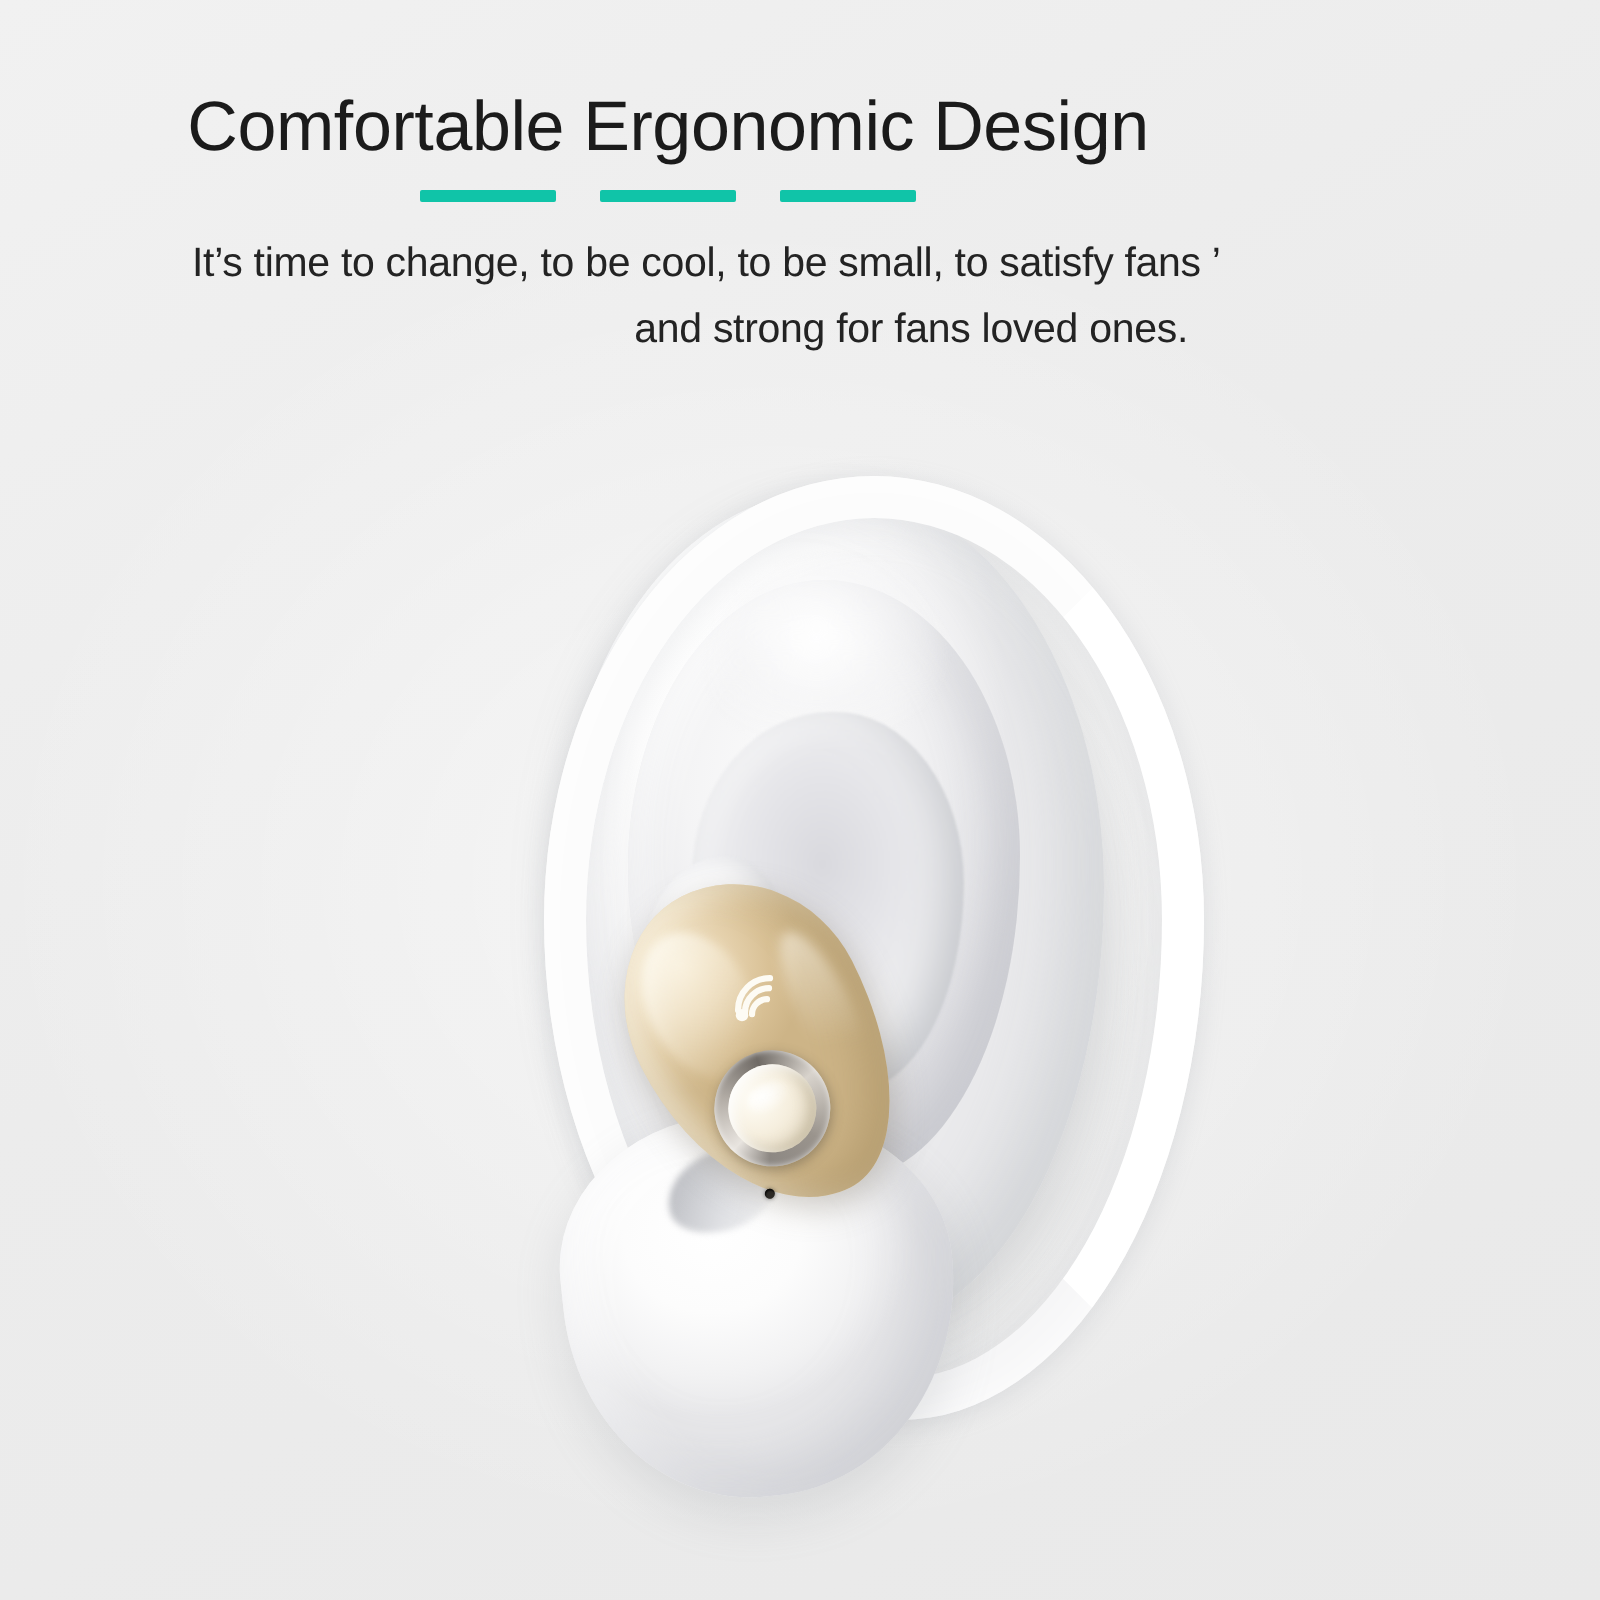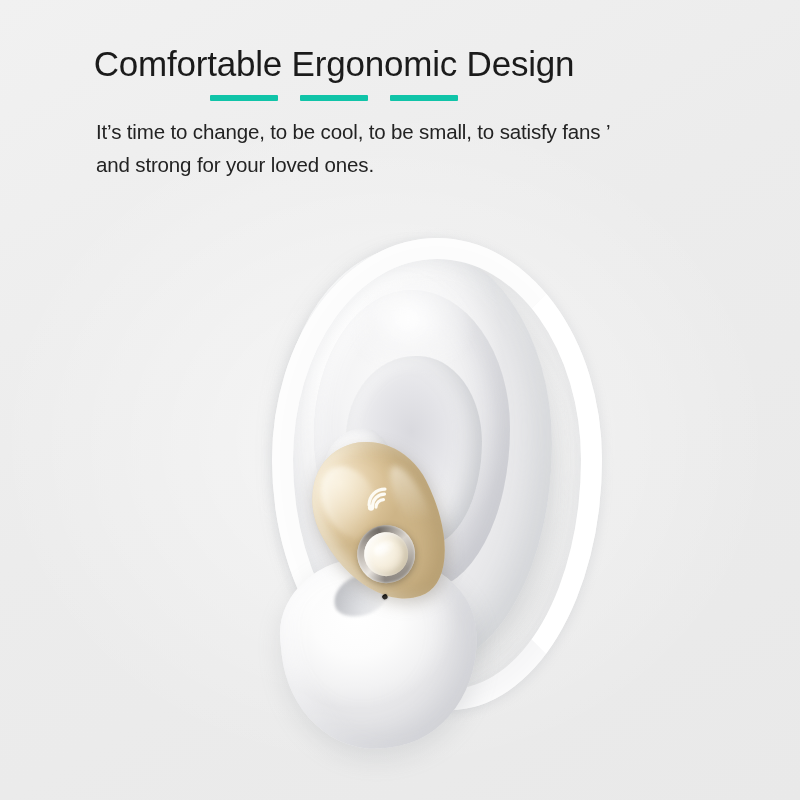--- a/index.html
+++ b/index.html
@@ -71,21 +71,21 @@
     margin: 0;
     padding: 14px 74px 0 96px;
     text-align: left;
     font-family: "Liberation Sans", sans-serif;
     font-size: 20.5px;
     font-weight: 400;
     line-height: 1.62;
     color: #232323;
     letter-spacing: -0.15px;
   }
-  .lede .line { display: block; white-space: nowrap; }
+  .lede .line { display: block; white-space: nowrap; text-align: right; }
 
   
   .stage {
     position: absolute;
     left: 0;
     top: 228px;
     width: 800px;
     height: 572px;
     z-index: 2;
   }
@@ -379,21 +379,21 @@
     <h1 class="page-title">Comfortable Ergonomic Design</h1>
 
     <div class="divider">
       <span class="dash"></span>
       <span class="dash"></span>
       <span class="dash"></span>
     </div>
 
     <p class="lede">
       <span class="line">It’s time to change, to be cool, to be small, to satisfy fans ’</span>
-      <span class="line">and strong for your loved ones.</span>
+      <span class="line">and strong for fans loved ones.</span>
     </p>
   </div>
 
   <div class="stage">
 
     <div class="ear-shadow"></div>
 
     <div class="ear">
       <div class="ear-body"></div>
       <div class="helix"></div>

